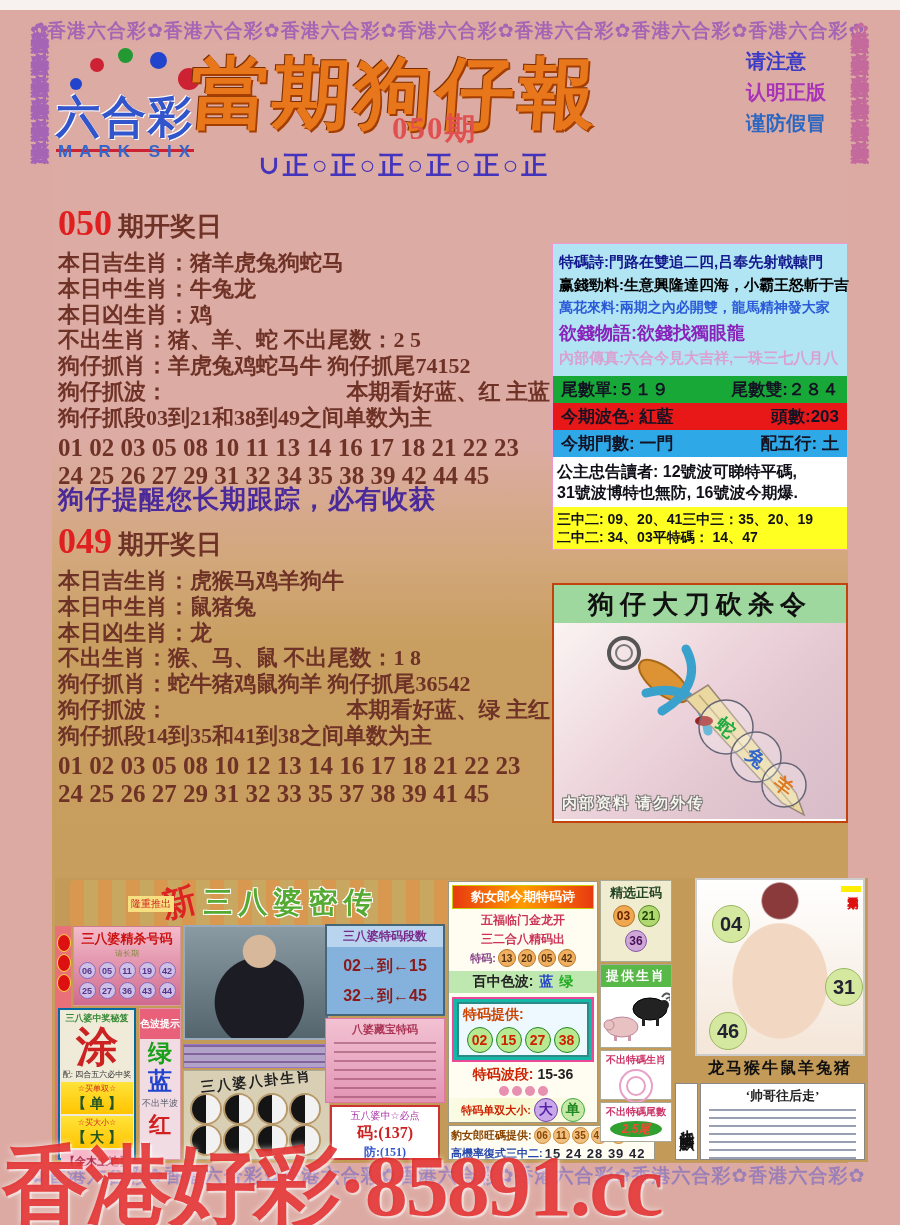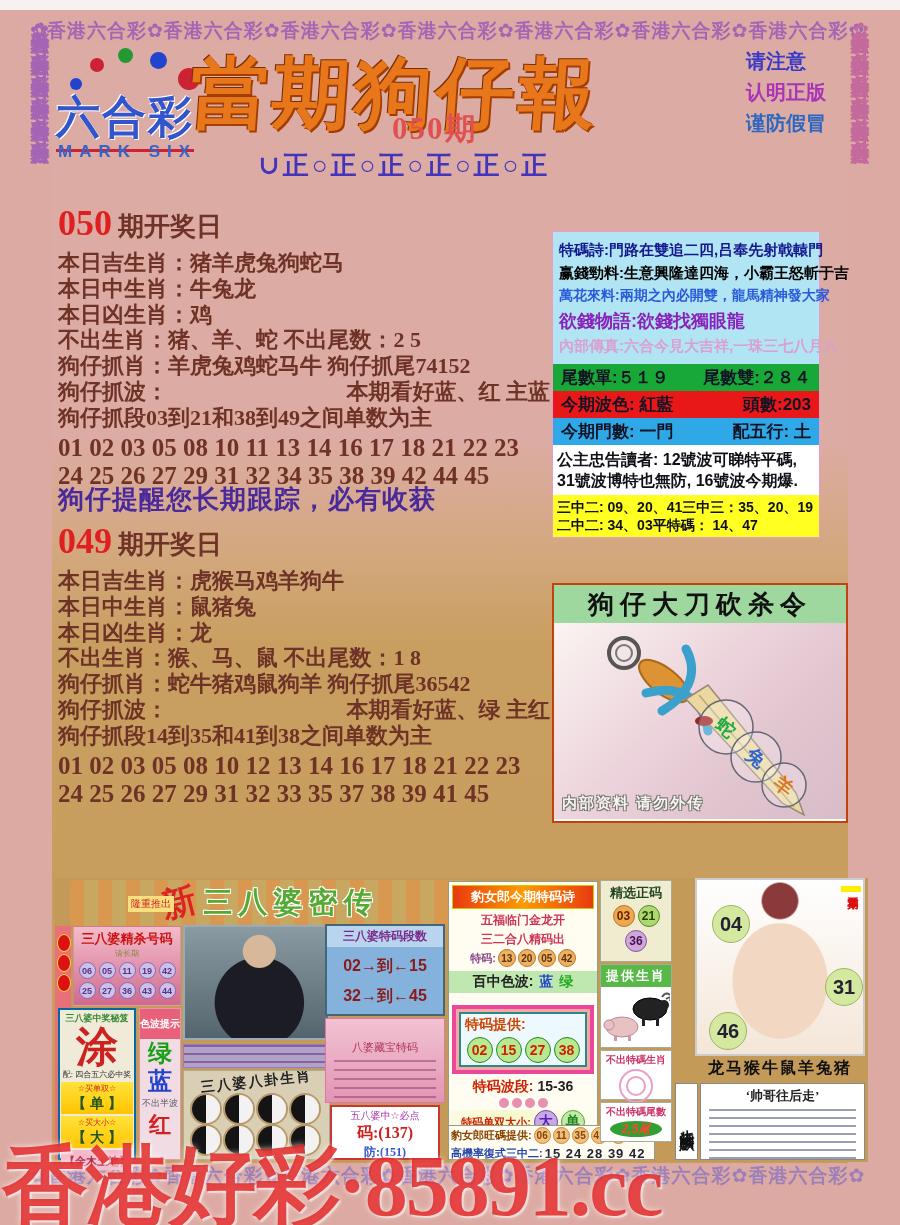--- a/index.html
+++ b/index.html
@@ -36,21 +36,21 @@
   
   .pblock{left:58px;width:492px;color:#6e3226}
   .phead{font-size:26px;font-weight:bold}
   .phead .pnum{font-size:36px;color:#e02020;margin-right:6px}
   .tline{font-size:22px;font-weight:bold;height:25.8px;white-space:nowrap}
   .wave-line{display:flex;justify-content:space-between}
   .nums{font-size:25px;font-weight:bold;letter-spacing:0px;white-space:nowrap}
   .reminder{left:58px;top:482px;font-size:26px;font-weight:bold;color:#4a2a9a;letter-spacing:1px}
 
   
-  .tips{left:552px;top:231px;width:268px;background:#fff;border:1px solid #e9c;box-sizing:border-box}
+  .tips{left:552px;top:243px;width:296px;background:#fff;border:1px solid #e9c;box-sizing:border-box}
   .tips-cyan{background:#b2e5f3;padding:5px 4px 4px 6px}
   .tips-cyan div{font-weight:bold;white-space:nowrap;margin:4px 0}
   .tl0{font-size:15px;color:#14188e}
   .tl1{font-size:15px;color:#000000}
   .tl2{font-size:14px;color:#2a5ad8}
   .tl3{font-size:18px;color:#8822bb}
   .tl4{font-size:15px;color:#d9a0d0}
   .bar{display:flex;justify-content:space-between;padding:2px 8px;font-size:17px;font-weight:bold;color:#131324}
   .bar-green{background:#18a838}
   .bar-red{background:#e81818}
@@ -110,38 +110,38 @@
   .sebo{left:84px;top:130px;width:42px;height:152px;background:#f2dce4;border:1px solid #d9a;text-align:center}
   .sebo-head{font-size:10px;font-weight:bold;color:#fff;background:#e8607a;padding:8px 0}
   .sebo-c1{font-size:24px;font-weight:bold;color:#18a018;line-height:28px}
   .sebo-c2{font-size:24px;font-weight:bold;color:#2244cc;line-height:28px}
   .sebo-mid{font-size:9px;color:#556;margin:2px 0}
   .sebo-c3{font-size:22px;font-weight:bold;color:#d02020;line-height:26px}
   .duan{left:270px;top:46px;width:120px;height:92px;background:#85b2dc;border:2px solid #467;text-align:center}
   .duan-title{font-size:12px;font-weight:bold;color:#7a2a8a;background:#b8d4ee;padding:2px 0;white-space:nowrap}
   .duan-row{font-size:16px;font-weight:bold;color:#8a1a1a;margin-top:9px;white-space:nowrap}
   .cang{left:270px;top:140px;width:120px;height:85px;background:linear-gradient(180deg,#f2c2d2,#e294b4);border:1px solid #d7a;text-align:center}
-  .cang-title{font-size:11px;font-weight:normal;color:#aa3355;margin-top:21px}
+  .cang-title{font-size:11px;font-weight:bold;color:#aa3355;margin-top:3px}
   .cang-lines{margin:5px 8px;height:58px;
     background:repeating-linear-gradient(180deg,rgba(140,60,90,.5) 0 2px,rgba(0,0,0,0) 2px 9px)}
   .ma137{left:275px;top:227px;width:110px;height:55px;background:#fff;border:2px solid #cc3333;text-align:center}
   .ma137 .t{font-size:10px;color:#aa33aa;margin-top:2px;white-space:nowrap}
   .ma137 .m{font-size:16px;font-weight:bold;color:#cc2222}
   .ma137 .b{font-size:12px;font-weight:bold;color:#3355cc}
   .baon{left:393px;top:3px;width:150px;height:242px;background:#fffdf2;border:1px solid #998;text-align:center}
   .baon-head{margin:3px 3px 0 3px;padding:2px 0;background:linear-gradient(90deg,#e83a10,#ff9a00,#e83a10);
     border:1px solid #cc0;color:#fff;font-size:13px;font-weight:bold;white-space:nowrap}
   .baon-poem{font-size:12px;font-weight:bold;color:#cc3355;line-height:16px;margin-top:3px;white-space:nowrap}
   .baon-tema{display:flex;align-items:center;justify-content:center;gap:2px;margin-top:2px}
   .baon-tema .lbl{font-size:11px;color:#884488;font-weight:bold}
   .c-org{width:16px;height:16px;background:#f0b060;border:1px solid #b8762a;color:#553311;font-size:10px}
   .baon-sebo{display:flex;justify-content:center;gap:6px;background:#bfe8b0;margin-top:4px;padding:2px 0;
              font-size:14px;font-weight:bold;color:#222;white-space:nowrap}
   .baon-sebo .blu{color:#2244cc}.baon-sebo .grn{color:#22aa22}
-  .tigong{margin:12px 3px 0 3px;background:#fca5a5;padding:3px;border:4px solid #ec4899}
+  .tigong{margin:4px 3px 0 3px;background:#14b8a6;padding:3px;border:2px solid #ec4899}
   .tigong-inner{border:2px solid #2a8a8a;background:#eef8ff;padding:2px}
   .tigong-lbl{font-size:14px;font-weight:bold;color:#cc4400;text-align:left;padding-left:2px}
   .c-grn{width:24px;height:24px;background:#b8e890;border:1px solid #228822;color:#cc2200;font-size:14px}
   .boduan{display:flex;justify-content:center;gap:4px;margin-top:4px;font-size:14px;font-weight:bold;white-space:nowrap}
   .boduan .lbl{color:#cc2200}.boduan .val{color:#222}
   .minidots{display:flex;justify-content:center;gap:3px;margin-top:2px}
   .minidot{width:10px;height:10px;border-radius:50%;background:#e890b0}
   .ds-row{display:flex;align-items:center;justify-content:center;gap:3px;margin-top:2px;
           background:radial-gradient(circle at 40% 40%,#f4f8cc,#fffdf2)}
   .ds-lbl{font-size:11px;font-weight:bold;color:#cc2200;white-space:nowrap}

